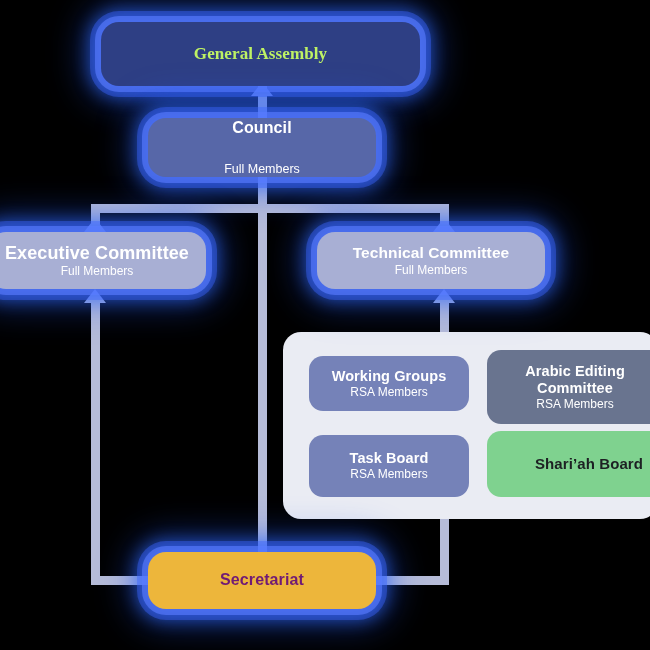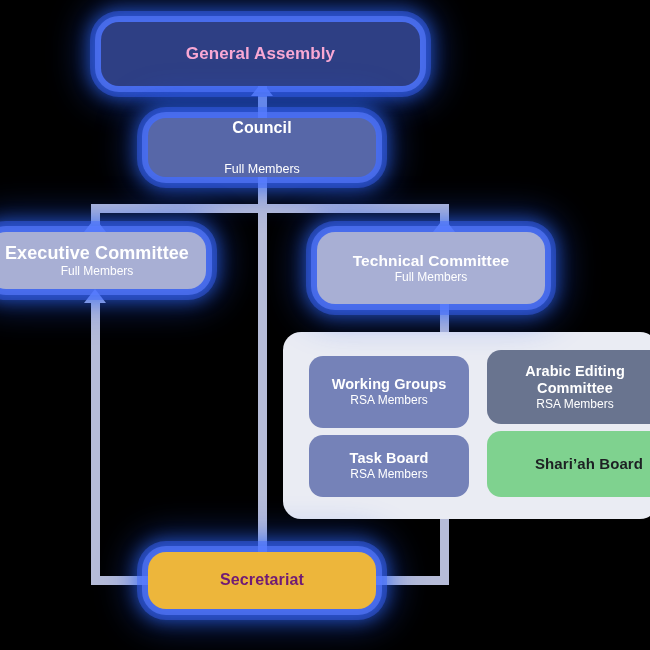--- a/index.html
+++ b/index.html
@@ -61,41 +61,41 @@
     box-shadow:
       0 0 0 6px rgba(90,125,255,.62),
       0 0 0 11px rgba(60,100,255,.42),
       0 0 16px 12px rgba(50,110,255,.55),
       0 0 34px 18px rgba(40,90,245,.40);
   }
 
   
   #general-assembly {
     left: 101px; top: 22px; width: 319px; height: 64px;
-    background: #2e3f84; color: #f9a8d4;
+    background: #2e3f84; color: #bef264; font-family: Liberation Serif, serif;
   }
   #general-assembly .t1 { font-size: 17px; }
   #general-assembly .t2 { font-size: 13px; }
 
   #council {
     left: 148px; top: 118px; width: 228px; height: 59px;
     background: #5767a8; color: #ffffff; gap: 24px;
   }
   #council .t1 { font-size: 16px; }
   #council .t2 { font-size: 12.5px; }
 
   #executive-committee {
     left: -12px; top: 232px; width: 218px; height: 57px;
     background: #a8afd4; color: #ffffff;
   }
   #executive-committee .t1 { font-size: 18px; }
   #executive-committee .t2 { font-size: 12px; }
 
   #technical-committee {
-    left: 317px; top: 232px; width: 228px; height: 72px;
+    left: 317px; top: 232px; width: 228px; height: 57px;
     background: #a8afd4; color: #ffffff;
   }
   #technical-committee .t1 { font-size: 15.5px; }
   #technical-committee .t2 { font-size: 12px; }
 
   #secretariat {
     left: 148px; top: 552px; width: 228px; height: 57px;
     background: #edb63b; color: #701a75;
   }
   #secretariat .t1 { font-size: 16px; }
@@ -110,21 +110,21 @@
   }
 
   .sub {
     position: absolute;
     border-radius: 14px;
   }
   .sub .t1 { font-size: 14.5px; }
   .sub .t2 { font-size: 12px; }
 
   #working-groups {
-    left: 309px; top: 356px; width: 160px; height: 72px;
+    left: 309px; top: 356px; width: 160px; height: 55px;
     background: #7582b8; color: #ffffff;
   }
   #arabic-editing-committee {
     left: 487px; top: 350px; width: 176px; height: 74px;
     background: #69748f; color: #ffffff;
   }
   #task-forces {
     left: 309px; top: 435px; width: 160px; height: 62px;
     background: #7582b8; color: #ffffff;
   }

